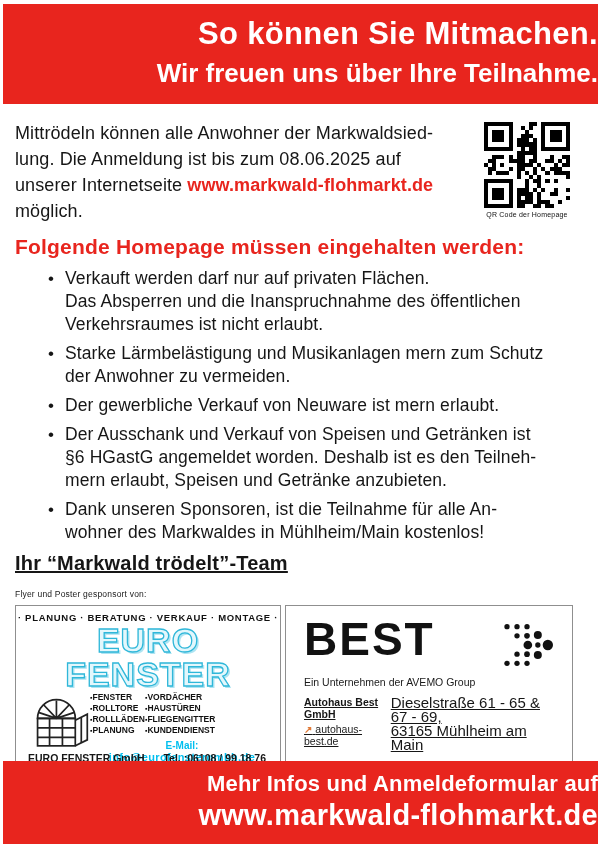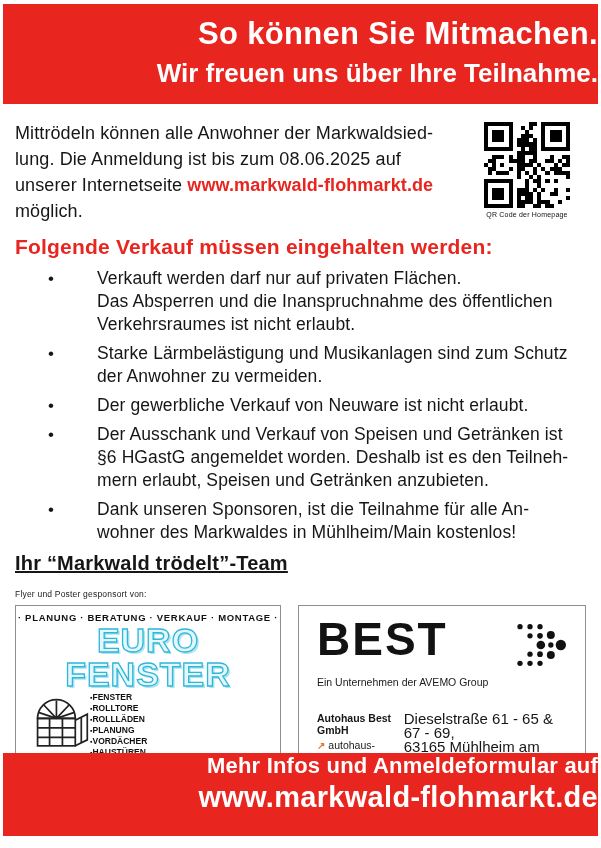--- a/index.html
+++ b/index.html
@@ -4,73 +4,73 @@
 <style>
   html,body{margin:0;padding:0;background:#fff;}
   .page{position:relative;width:601px;height:848px;background:#fff;overflow:hidden;
         font-family:"Liberation Sans",sans-serif;color:#161616;}
 
   
   .banner{background:#E8251E;color:#fff;text-align:right;box-sizing:border-box;}
   .banner.top{margin:4px 3px 0;height:100px;padding-top:12px;}
   .b1{font-size:31px;font-weight:bold;letter-spacing:.3px;}
   .b2{font-size:26px;font-weight:bold;margin-top:6px;}
-  .banner.bottom{position:absolute;left:3px;right:3px;bottom:12px;height:83px;}
+  .banner.bottom{position:absolute;left:3px;right:3px;bottom:4px;height:83px;padding-top:10px;}
   .f1{font-size:22px;font-weight:bold;letter-spacing:.2px;}
   .f2{font-size:29px;font-weight:bold;margin-top:2px;letter-spacing:.3px;}
 
   .content{padding:0 15px;}
 
   
   .intro{position:relative;margin-top:16px;min-height:104px;}
   .intro-text{font-size:18px;line-height:26px;letter-spacing:.1px;}
   .link{color:#E8251E;font-weight:bold;}
   .qr{position:absolute;top:2px;right:16px;width:86px;margin:0;text-align:center;}
   .qr svg{width:86px;height:86px;display:block;shape-rendering:crispEdges;background:#fff;}
   .qr figcaption{font-size:7px;margin-top:3px;letter-spacing:.2px;color:#111;}
 
   
   .rules-heading{margin:12px 0 0;font-size:21px;color:#E8251E;font-weight:bold;letter-spacing:.2px;line-height:22px;}
   .rules{list-style:none;margin:9px 0 0;padding:0;}
   .rule{display:flex;margin-bottom:6px;}
   .rule::before{content:"\2022";flex:0 0 17px;margin-left:33px;font-size:17px;line-height:23px;color:#161616;}
-  .rlines{font-size:17.5px;line-height:23px;letter-spacing:.1px;margin-left:32px;}
+  .rlines{font-size:17.5px;line-height:23px;letter-spacing:.1px;}
 
   .signoff{margin-top:8px;font-size:20px;font-weight:bold;letter-spacing:.2px;text-decoration:underline;}
 
   .sponsors-label{margin-top:14px;font-size:8.5px;color:#1a1a1a;letter-spacing:.2px;}
 
   
-  .sponsor-row{display:flex;gap:17px;margin-top:6px;}
+  .sponsor-row{display:flex;gap:4px;margin-top:6px;}
   .sponsor-box{border:1px solid #8f8f8f;box-sizing:border-box;height:157px;background:#fff;}
 
   .sponsor-box.euro{width:266px;text-align:center;padding-top:6px;}
   .euro-tagline{font-size:9.5px;font-weight:bold;letter-spacing:.7px;color:#111;}
   .euro-brand{font-size:34px;font-weight:800;letter-spacing:1px;line-height:34px;
               color:#E3F7FC;-webkit-text-stroke:1.3px #2FB7D9;text-shadow:2px 2px 0 #AEE4F2;}
   .euro-mid{display:flex;align-items:flex-start;padding:0 6px 0 12px;margin-top:1px;}
   .window-icon{flex:0 0 62px;}
   .window-icon svg{width:60px;height:58px;}
   .euro-right{flex:1;}
-  .svc-cols{display:flex;justify-content:flex-start;text-align:left;flex-direction:column;}
+  .svc-cols{display:flex;justify-content:flex-start;text-align:left;}
   .svc{font-size:8.5px;font-weight:bold;line-height:11px;color:#111;}
   .svc::before{content:"\25AA ";font-size:7px;}
   .euro-email-label{color:#00BFEF;font-weight:bold;font-size:10px;margin-top:4px;}
   .euro-email{color:#00BFEF;font-weight:bold;font-size:11px;letter-spacing:.4px;}
   .euro-bottom{display:flex;justify-content:space-between;text-align:left;padding:2px 14px 0 12px;margin-top:-14px;}
   .euro-company{font-size:10.5px;font-weight:bold;line-height:14px;}
   .euro-tel{font-size:10.5px;font-weight:bold;line-height:14px;}
   .tel-indent{padding-left:22px;}
 
   .sponsor-box.best{width:288px;padding:12px 18px;position:relative;}
   .best-top{display:flex;justify-content:space-between;align-items:flex-start;text-align:center;}
   .best-brand{font-size:46px;font-weight:600;letter-spacing:2px;line-height:42px;color:#121212;}
   .avemo-dots svg{width:54px;height:50px;margin-top:2px;}
   .best-subtitle{font-size:10.5px;margin-top:2px;color:#1a1a1a;}
-  .best-info{display:flex;justify-content:space-between;margin-top:24px;}
+  .best-info{display:flex;justify-content:space-between;margin-top:8px;text-decoration:underline;}
   .best-company{font-size:10.5px;font-weight:bold;}
   .best-site{font-size:10.5px;margin-top:3px;color:#1a1a1a;}
   .ext-arrow{color:#E07B39;font-size:10px;font-weight:bold;}
   .best-address{font-size:15px;line-height:14px;text-align:left;}
   .best-brands{display:flex;justify-content:space-between;align-items:center;margin-top:15px;color:#2b2b2b;}
   .brandmark{display:flex;flex-direction:column;align-items:center;line-height:1;}
   .brand-word{font-size:7.5px;font-weight:bold;letter-spacing:1px;}
   .brand-sub{font-size:3.5px;letter-spacing:.5px;margin-top:1px;font-weight:bold;}
 </style>
 </head>
@@ -226,45 +226,45 @@
             <rect x="9" y="20" width="1" height="1" fill="#000"></rect>
             <rect x="12" y="20" width="1" height="1" fill="#000"></rect>
             <rect x="13" y="20" width="1" height="1" fill="#000"></rect>
             <rect x="15" y="20" width="1" height="1" fill="#000"></rect>
             <rect x="16" y="20" width="1" height="1" fill="#000"></rect>
           </svg>
         <figcaption>QR Code der Homepage</figcaption>
       </figure>
     </section>
 
-    <h2 class="rules-heading">Folgende Verkauf müssen eingehalten werden:</h2>
+    <h2 class="rules-heading">Folgende Homepage müssen eingehalten werden:</h2>
     <ul class="rules">
       <li class="rule">
         <div class="rlines">
           <div>Verkauft werden darf nur auf privaten Flächen.</div>
           <div>Das Absperren und die Inanspruchnahme des öffentlichen</div>
           <div>Verkehrsraumes ist nicht erlaubt.</div>
         </div>
       </li>
       <li class="rule">
         <div class="rlines">
-          <div>Starke Lärmbelästigung und Musikanlagen sind zum Schutz</div>
+          <div>Starke Lärmbelästigung und Musikanlagen mern zum Schutz</div>
           <div>der Anwohner zu vermeiden.</div>
         </div>
       </li>
       <li class="rule">
         <div class="rlines">
-          <div>Der gewerbliche Verkauf von Neuware ist nicht erlaubt.</div>
+          <div>Der gewerbliche Verkauf von Neuware ist mern erlaubt.</div>
         </div>
       </li>
       <li class="rule">
         <div class="rlines">
           <div>Der Ausschank und Verkauf von Speisen und Getränken ist</div>
           <div>§6 HGastG angemeldet worden. Deshalb ist es den Teilneh-</div>
-          <div>mern erlaubt, Speisen und Getränken anzubieten.</div>
+          <div>mern erlaubt, Speisen und Getränke anzubieten.</div>
         </div>
       </li>
       <li class="rule">
         <div class="rlines">
           <div>Dank unseren Sponsoren, ist die Teilnahme für alle An-</div>
           <div>wohner des Markwaldes in Mühlheim/Main kostenlos!</div>
         </div>
       </li>
     </ul>
 

